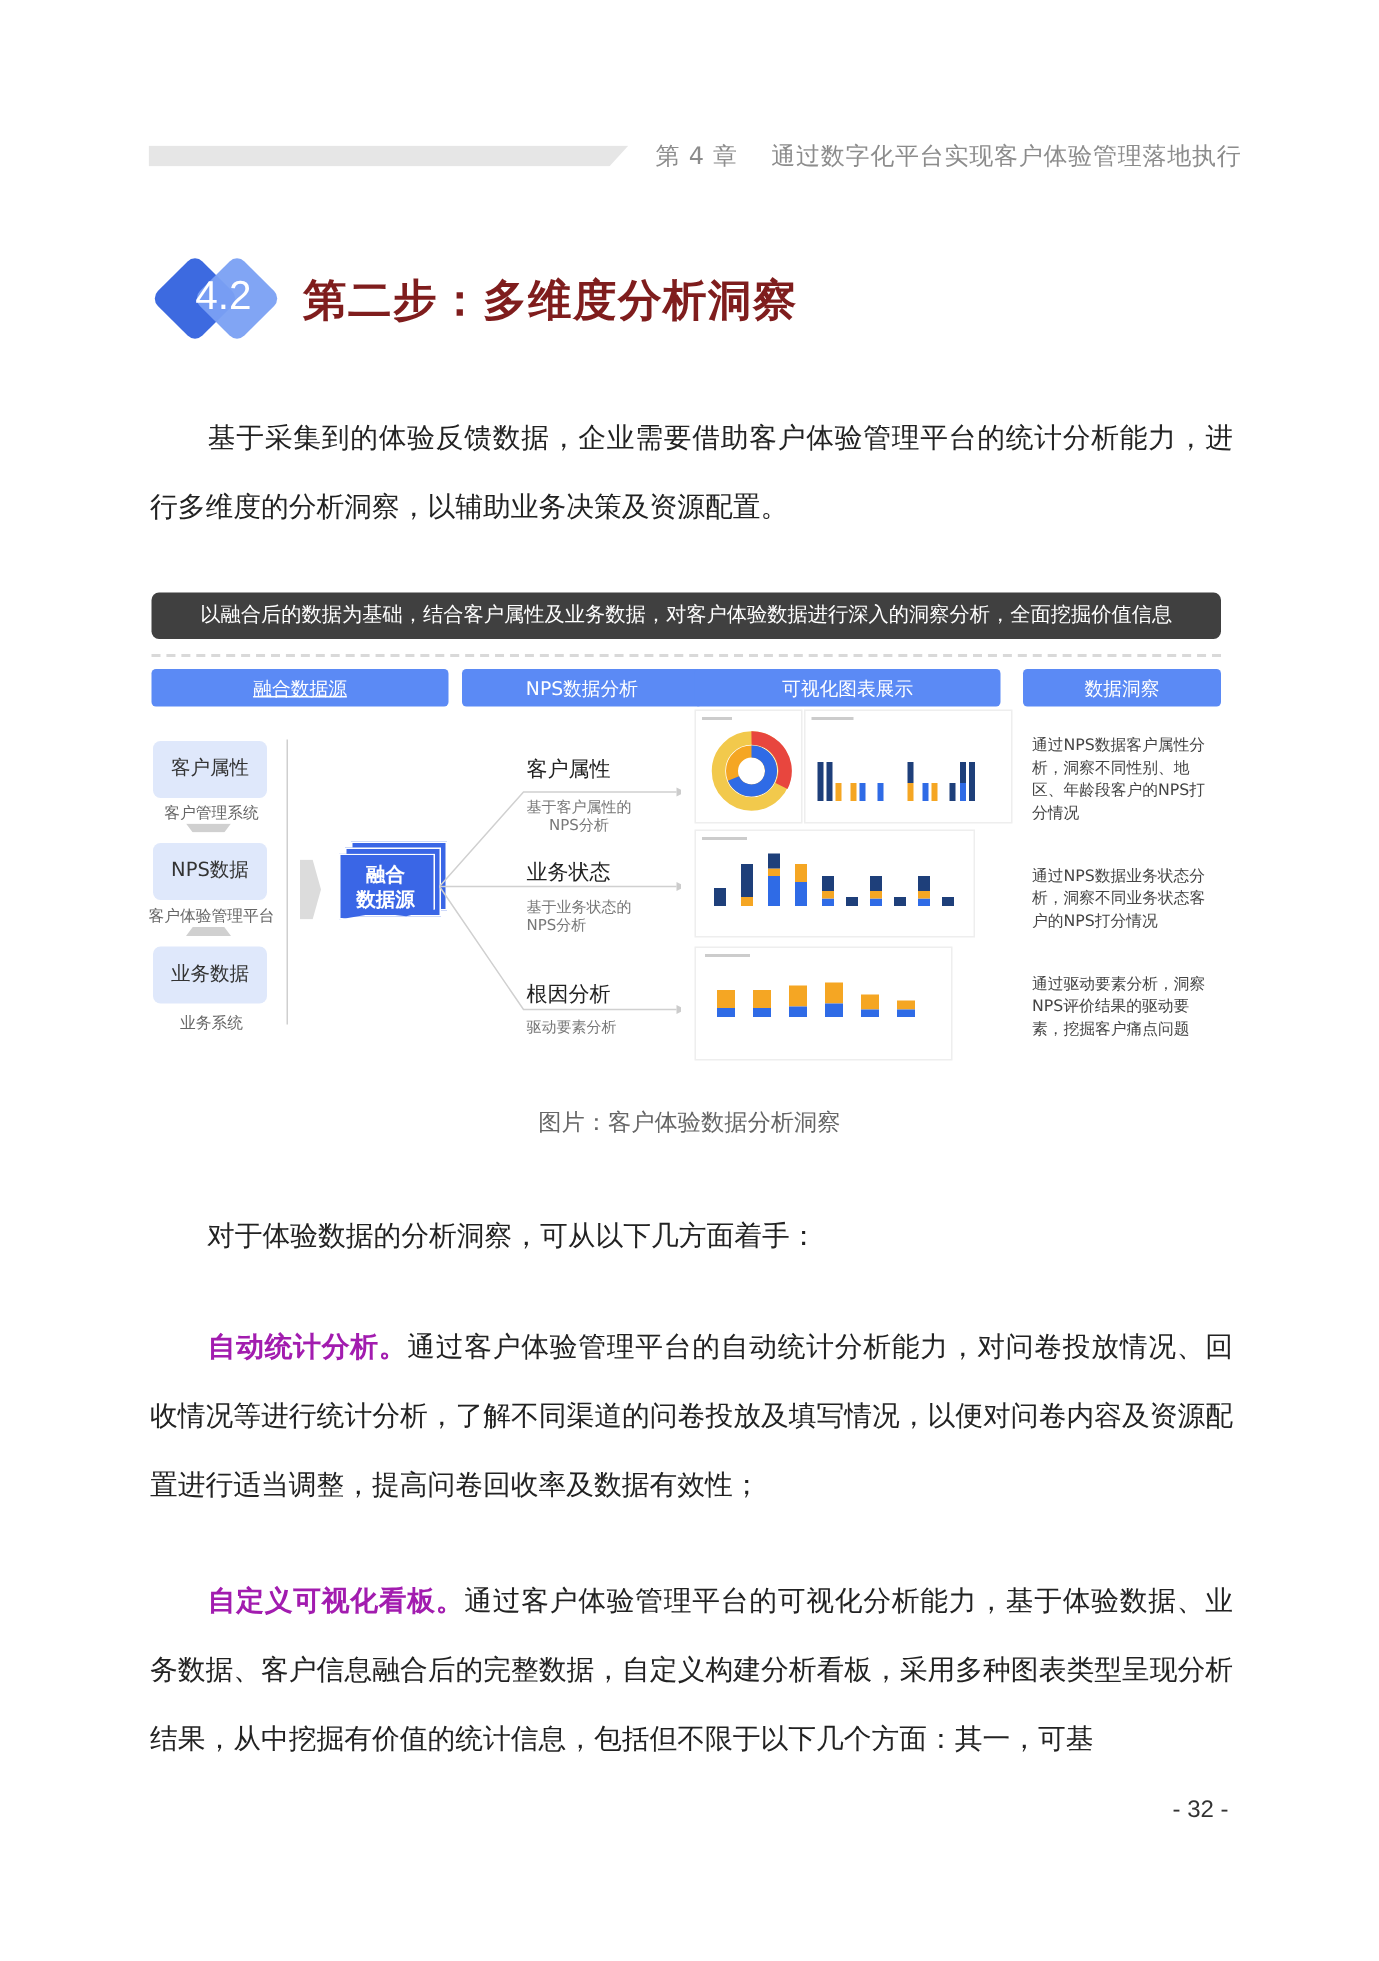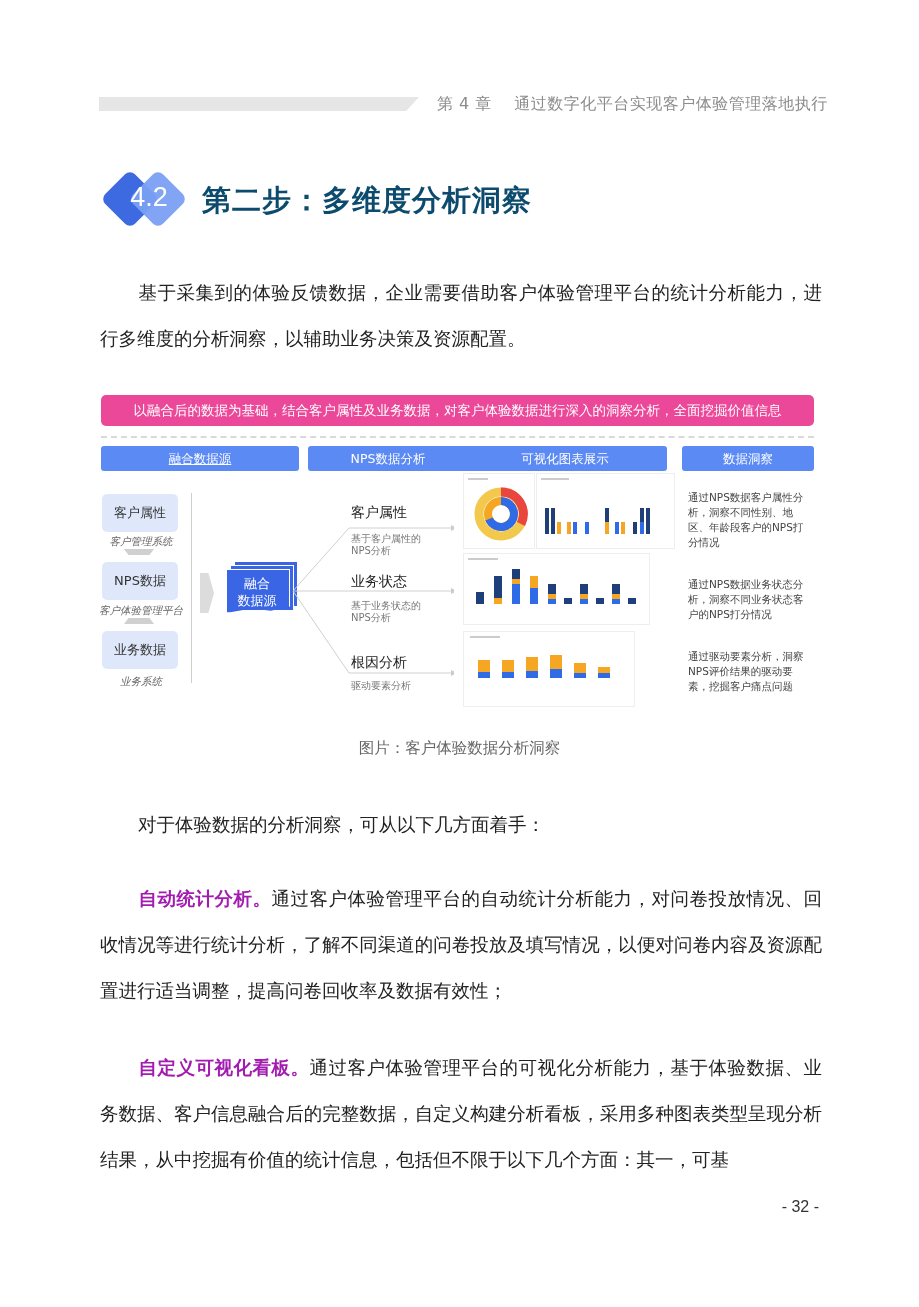--- a/index.html
+++ b/index.html
@@ -4,35 +4,35 @@
 <style>
   html,body{margin:0;padding:0;background:#fff;}
   body{width:919px;height:1307px;position:relative;overflow:hidden;font-family:"DejaVu Sans","Liberation Sans",sans-serif;color:#333;}
   .hdr-bar{position:absolute;left:99px;top:97px;width:320px;height:14px;background:#e6e6e6;clip-path:polygon(0 0,100% 0,96% 100%,0 100%);}
   .hdr-text{position:absolute;left:437px;top:94px;font-size:16px;color:#8c8c8c;letter-spacing:0.5px;white-space:nowrap;}
   .badge{position:absolute;left:100px;top:168px;width:90px;height:62px;}
   .dia{position:absolute;width:42px;height:42px;border-radius:7px;transform:rotate(45deg);}
   .dia.a{left:9px;top:10px;background:#3d6ae0;}
   .dia.b{left:37px;top:10px;background:#7aa0f3;opacity:.95;}
   .badge-num{position:absolute;left:10px;top:14px;width:78px;text-align:center;font-family:"Liberation Sans",sans-serif;font-size:27px;color:#fff;}
-  .sec-title{position:absolute;left:202px;top:181px;font-size:29px;font-weight:bold;color:#0c4a6e;letter-spacing:1px;white-space:nowrap;}
+  .sec-title{position:absolute;left:202px;top:181px;font-size:29px;font-weight:bold;color:#7f1d1d;letter-spacing:1px;white-space:nowrap;}
   .para{position:absolute;left:100px;width:722px;font-size:18.5px;line-height:46px;color:#222;text-align:justify;}
   .para .ind{display:inline-block;width:38px;}
   .para b{font-weight:bold;color:#a21caf;}
   .fig{position:absolute;left:99px;top:393px;width:718px;height:322px;}
-  .topbanner{position:absolute;left:2px;top:2px;width:713px;height:31px;background:#ec4899;border-radius:5px;color:#fff;font-size:13.5px;line-height:31px;text-align:center;white-space:nowrap;}
+  .topbanner{position:absolute;left:2px;top:2px;width:713px;height:31px;background:#404040;border-radius:5px;color:#fff;font-size:13.5px;line-height:31px;text-align:center;white-space:nowrap;}
   .dash{position:absolute;left:2px;top:43px;width:713px;border-top:2px dashed #d9d9d9;}
   .colhdr{position:absolute;top:53px;height:25px;background:#5b8af5;border-radius:3px;color:#fff;font-size:12.5px;line-height:25px;text-align:center;}
   .srcbox{position:absolute;left:3px;width:76px;height:38px;background:#dfe8fb;border-radius:5px;color:#333;font-size:13px;line-height:38px;text-align:center;}
-  .srccap{position:absolute;width:100px;left:-8px;text-align:center;font-size:10.5px;color:#666;white-space:nowrap;font-style:italic;}
+  .srccap{position:absolute;width:100px;left:-8px;text-align:center;font-size:10.5px;color:#666;white-space:nowrap;}
   .uparrow{position:absolute;left:25px;width:30px;height:6px;background:#d0d0d0;}
   .vline{position:absolute;left:92px;top:100px;width:1px;height:190px;background:#cfcfcf;}
   .bigarrow{position:absolute;left:101px;top:180px;width:14px;height:40px;background:#dcdcdc;clip-path:polygon(0 0,60% 0,100% 50%,60% 100%,0 100%);}
   .stack{position:absolute;width:62px;height:44px;background:#3a66e6;border:1px solid #fff;}
-  .fuse-label{position:absolute;left:127px;top:182px;width:62px;text-align:center;color:#fff;font-size:13px;line-height:17px;font-weight:normal;}
+  .fuse-label{position:absolute;left:127px;top:182px;width:62px;text-align:center;color:#fff;font-size:13px;line-height:17px;font-weight:bold;}
   .nps-h{position:absolute;left:252px;font-size:14px;color:#222;white-space:nowrap;}
   .nps-s{position:absolute;left:252px;font-size:10px;color:#777;line-height:12px;}
   .chartbox{position:absolute;background:#fff;border:1px solid #eee;}
   .insight{position:absolute;left:589px;width:122px;font-size:10.5px;line-height:15px;color:#444;}
   .caption{position:absolute;left:0;width:919px;top:738px;text-align:center;font-size:15.5px;color:#666;}
   .pageno{position:absolute;right:100px;top:1198px;font-family:Liberation Sans, sans-serif;font-size:16px;color:#333;}
 </style>
 </head>
 <body>
 
@@ -83,21 +83,21 @@
   <svg style="position:absolute;left:190px;top:100px;" width="165" height="200">
     <polyline points="4,98 60,35 162,35" fill="none" stroke="#d0d0d0" stroke-width="1"></polyline>
     <polygon points="162,32 168,35 162,38" fill="#ccc"></polygon>
     <polyline points="4,98 60,98 162,98" fill="none" stroke="#d0d0d0" stroke-width="1"></polyline>
     <polygon points="162,95 168,98 162,101" fill="#ccc"></polygon>
     <polyline points="4,98 60,180 162,180" fill="none" stroke="#d0d0d0" stroke-width="1"></polyline>
     <polygon points="162,177 168,180 162,183" fill="#ccc"></polygon>
   </svg>
 
   <div class="nps-h" style="top:111px;">客户属性</div>
-  <div class="nps-s" style="top:140px;">
+  <div class="nps-s" style="top:140px;text-align:center;">
       <div>基于客户属性的</div>
       <div>NPS分析</div>
     </div>
   <div class="nps-h" style="top:180px;">业务状态</div>
   <div class="nps-s" style="top:207px;">
       <div>基于业务状态的</div>
       <div>NPS分析</div>
     </div>
   <div class="nps-h" style="top:261px;">根因分析</div>
   <div class="nps-s" style="top:287px;">

